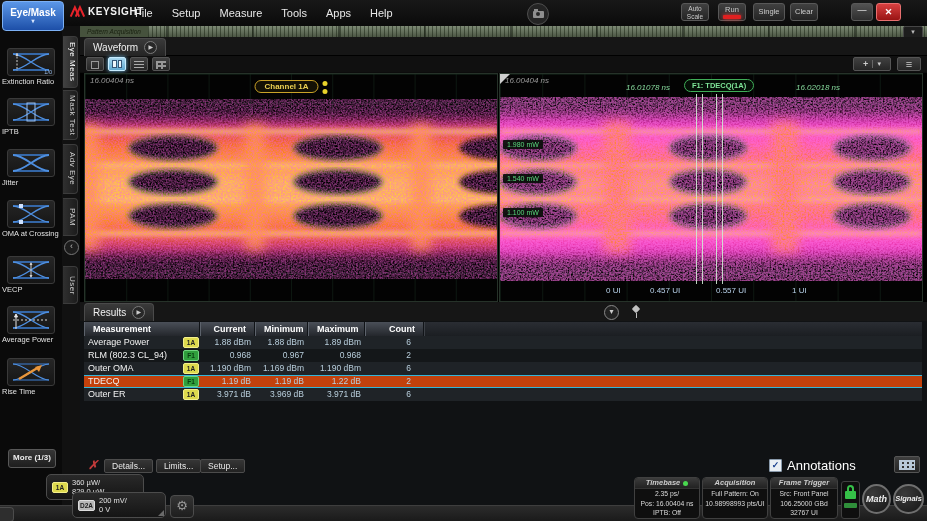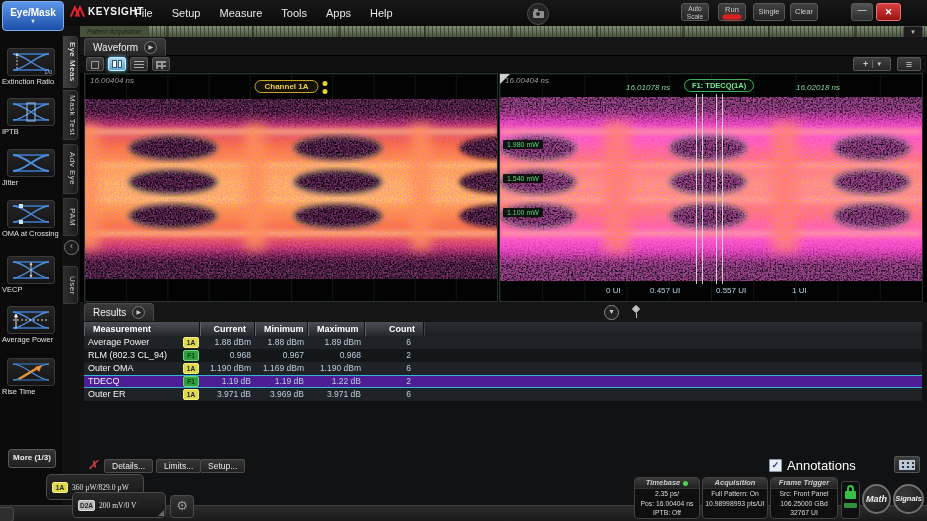--- a/index.html
+++ b/index.html
@@ -117,21 +117,21 @@
   .pin-icon::after{content:"";position:absolute;left:6px;top:8px;width:1px;height:5px;background:#c0c0c0;}
   .rtable{position:absolute;left:4px;top:20px;width:838px;}
   .thead{display:flex;height:14px;}
   .th{box-sizing:border-box;background:linear-gradient(#4a4f58,#24272c);border-right:1px solid #111418;
     border-left:1px solid #5c626b;font-size:9px;font-weight:bold;color:#fff;line-height:14px;padding:0 8px;}
   .th-name{width:116px;}.th-num{text-align:right;}
   .th-cur{width:55px}.th-min{width:53px}.th-max{width:57px}.th-count{width:59px}
   .th-fill{flex:1;background:linear-gradient(#2a2d33,#1b1e22);border-left:1px solid #3c4046;border-right:none;}
   .trow{display:flex;height:13px;font-size:8.5px;line-height:13px;box-sizing:border-box;cursor:pointer;}
   .row-a{background:#1f2327}.row-b{background:#141719}
-  .trow.selected{background:#4c1d95;border-top:1px solid #35b6d9;border-bottom:1px solid #35b6d9;height:13px;line-height:10px;}
+  .trow.selected{background:#c2410c;border-top:1px solid #35b6d9;border-bottom:1px solid #35b6d9;height:13px;line-height:10px;}
   .td-name{width:99px;padding-left:4px;color:#f2f2f2;font-size:9px;box-sizing:border-box;white-space:nowrap;}
   .td-badge{width:17px;display:flex;align-items:center;}
   .td-num{text-align:right;padding-right:4px;color:#b9cfdd;box-sizing:border-box;}
   .td-cur{width:55px}.td-min{width:53px}.td-max{width:57px}
   .td-count{width:59px;text-align:right;padding-right:13px;box-sizing:border-box;color:#b9cfdd;}
   .td-fill{flex:1;}
   .badge{min-width:12px;height:9px;border-radius:2px;font-size:6.5px;font-weight:bold;line-height:9px;text-align:center;padding:0 1px;}
   .badge-ch{background:#ddd94d;color:#222;border:1px solid #f4ef8a;}
   .badge-fn{background:#2f9e3c;color:#073b10;border:1px solid #6fd47f;}
   .results-footer{position:absolute;left:0;top:153px;width:100%;height:24px;}
@@ -149,21 +149,21 @@
     background-image:repeating-linear-gradient(90deg,#b8c8d8 0 3px,transparent 3px 5px),repeating-linear-gradient(#b8c8d8 0 2px,transparent 2px 4px);}
   
   .statusbar{position:absolute;left:0;top:505px;width:927px;height:16px;background:linear-gradient(#2c2c2c,#191919);border-top:1px solid #3e3e3e;}
   .stub{position:absolute;left:0;top:507px;width:13px;height:13px;background:#2e2e2e;border:1px solid #4c4c4c;border-left:none;border-radius:0 4px 4px 0;}
   .sig-card{position:absolute;background:linear-gradient(#292929,#151515);border:1px solid #4c4c4c;border-radius:5px;
     display:flex;align-items:center;gap:4px;padding:2px 5px;box-sizing:border-box;cursor:pointer;}
   .sig-card::after{content:"";position:absolute;right:1px;bottom:1px;width:0;height:0;
     border-bottom:6px solid #6a6a6a;border-left:6px solid transparent;}
   #sig1{left:46px;top:474px;width:98px;height:26px;z-index:5;}
   #sig2{left:72px;top:492px;width:94px;height:26px;z-index:6;}
-  .sig-lines{display:flex;flex-direction:row;font-family:Liberation Serif, serif;}
+  .sig-lines{display:flex;flex-direction:column;}
   .sig-line{font-size:7.5px;line-height:9px;color:#e0e0e0;white-space:nowrap;}
   .gear-btn{position:absolute;left:170px;top:495px;width:22px;height:21px;background:linear-gradient(#343434,#1e1e1e);
     border:1px solid #4c4c4c;border-radius:4px;color:#9a9a9a;font-size:13px;line-height:19px;text-align:center;z-index:6;cursor:pointer;
     font-family:"DejaVu Sans",sans-serif;}
   .status-panel{position:absolute;background:#0f0f0f;border:1px solid #404040;border-radius:4px;
     text-align:center;z-index:5;box-sizing:border-box;overflow:hidden;}
   #panel-timebase{left:634px;top:477px;width:66px;height:42px;}
   #panel-acq{left:702px;top:477px;width:66px;height:42px;}
   #panel-frame{left:770px;top:477px;width:68px;height:42px;}
   .sp-title{background:linear-gradient(#3c3c3c,#222);border-bottom:1px solid #333;font-size:7.5px;font-style:italic;

